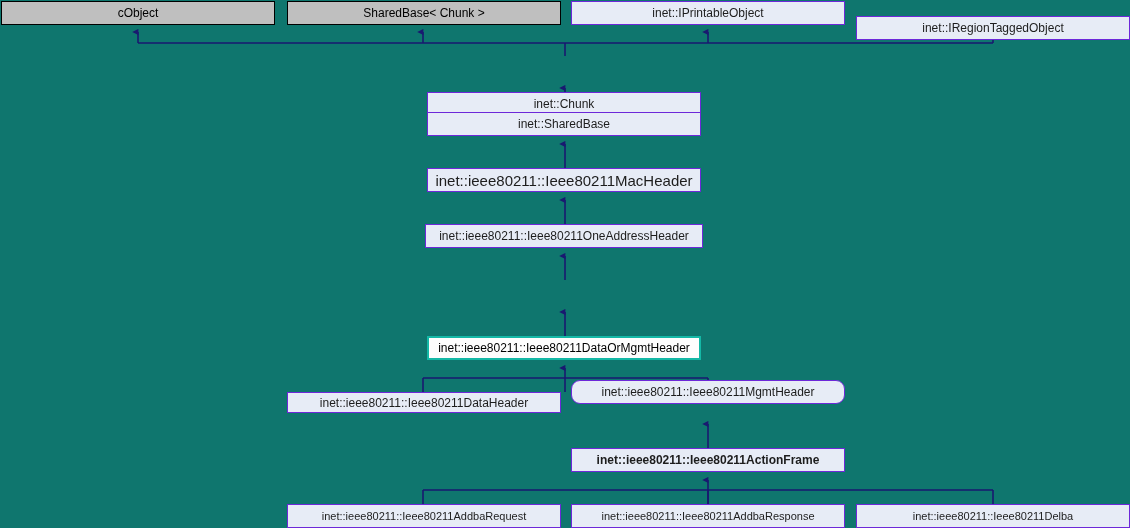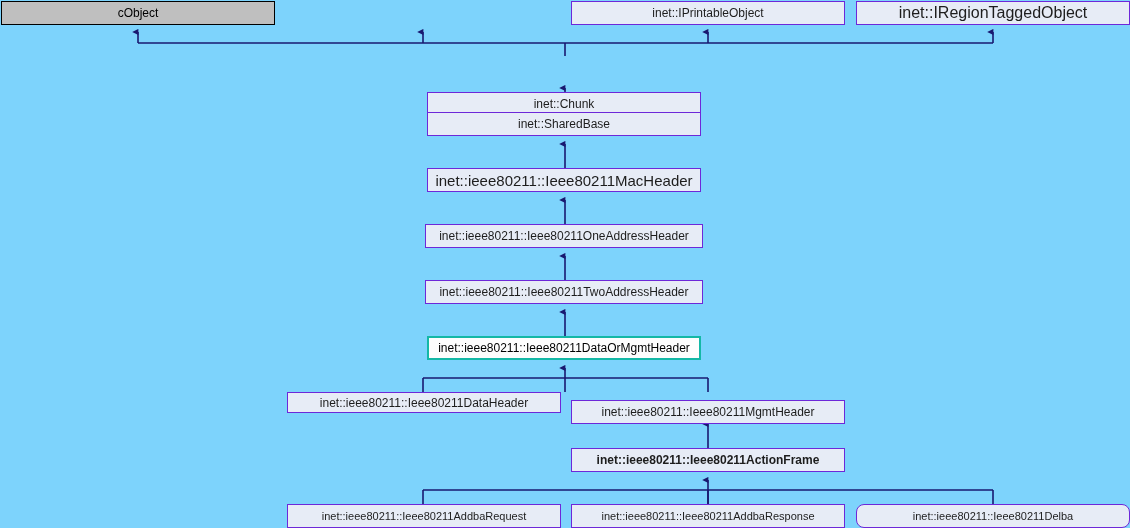--- a/index.html
+++ b/index.html
@@ -4,21 +4,21 @@
 <style>
   html, body {
     margin: 0;
     padding: 0;
     background: #ffffff;
   }
   #diagram {
     position: relative;
     width: 1130px;
     height: 528px;
-    background: #7dd3fc;
+    background: #0f766e;
     font-family: "Liberation Sans", sans-serif;
     overflow: hidden;
   }
   #edges {
     position: absolute;
     left: 0;
     top: 0;
     width: 1130px;
     height: 528px;
     pointer-events: none;
@@ -96,70 +96,70 @@
       <path d="M 423 490 L 423 504"></path>
       <path d="M 708 490 L 708 504"></path>
       <path d="M 993 490 L 993 504"></path>
     </g>
   </svg>
 
   <div class="node gray" style="left: 1px; top: 1px; width: 274px; height: 24px; font-size: 12px;">
     <span class="label">cObject</span>
   </div>
 
+  <div class="node gray" style="left: 287px; top: 1px; width: 274px; height: 24px; font-size: 12px;">
+    <span class="label">SharedBase&lt; Chunk &gt;</span>
+  </div>
 
   <div class="node blue" style="left: 571px; top: 1px; width: 274px; height: 24px; font-size: 12px;">
     <span class="label">inet::IPrintableObject</span>
   </div>
 
-  <div class="node blue" style="left: 856px; top: 1px; width: 274px; height: 24px; font-size: 16px;">
+  <div class="node blue" style="left: 856px; top: 16px; width: 274px; height: 24px; font-size: 12px;">
     <span class="label">inet::IRegionTaggedObject</span>
   </div>
 
   <div class="node blue" style="left: 427px; top: 56px; width: 274px; height: 24px; font-size: 12px; margin-top: 36px;">
     <span class="label">inet::Chunk</span>
   </div>
 
   <div class="node blue" style="left: 427px; top: 112px; width: 274px; height: 24px; font-size: 12px;">
     <span class="label">inet::SharedBase</span>
   </div>
 
   <div class="node blue" style="left: 427px; top: 168px; width: 274px; height: 24px; font-size: 15px;">
     <span class="label">inet::ieee80211::Ieee80211MacHeader</span>
   </div>
 
   <div class="node blue" style="left: 425px; top: 224px; width: 278px; height: 24px; font-size: 12px;">
     <span class="label">inet::ieee80211::Ieee80211OneAddressHeader</span>
   </div>
 
-  <div class="node blue" style="left: 425px; top: 280px; width: 278px; height: 24px; font-size: 12px;">
-    <span class="label">inet::ieee80211::Ieee80211TwoAddressHeader</span>
-  </div>
 
   <div class="node current" style="left: 427px; top: 336px; width: 274px; height: 24px; font-size: 12px;">
     <span class="label">inet::ieee80211::Ieee80211DataOrMgmtHeader</span>
   </div>
 
   <div class="node blue" style="left: 287px; top: 392px; width: 274px; height: 21px; font-size: 12px;">
     <span class="label">inet::ieee80211::Ieee80211DataHeader</span>
   </div>
 
-  <div class="node blue" style="left: 571px; top: 400px; width: 274px; height: 24px; font-size: 12px;">
+  <div class="node blue" style="left: 571px; top: 380px; width: 274px; height: 24px; font-size: 12px; border-radius: 9px;">
     <span class="label">inet::ieee80211::Ieee80211MgmtHeader</span>
   </div>
 
   <div class="node blue" style="left: 571px; top: 448px; width: 274px; height: 24px; font-size: 12px; font-weight: bold;">
     <span class="label">inet::ieee80211::Ieee80211ActionFrame</span>
   </div>
 
   <div class="node blue" style="left: 287px; top: 504px; width: 274px; height: 24px; font-size: 11px;">
     <span class="label">inet::ieee80211::Ieee80211AddbaRequest</span>
   </div>
 
   <div class="node blue" style="left: 571px; top: 504px; width: 274px; height: 24px; font-size: 11px;">
     <span class="label">inet::ieee80211::Ieee80211AddbaResponse</span>
   </div>
 
-  <div class="node blue" style="left: 856px; top: 504px; width: 274px; height: 24px; font-size: 11px; border-radius: 8px;">
+  <div class="node blue" style="left: 856px; top: 504px; width: 274px; height: 24px; font-size: 11px;">
     <span class="label">inet::ieee80211::Ieee80211Delba</span>
   </div>
 
 </div>
 
 </body></html>

